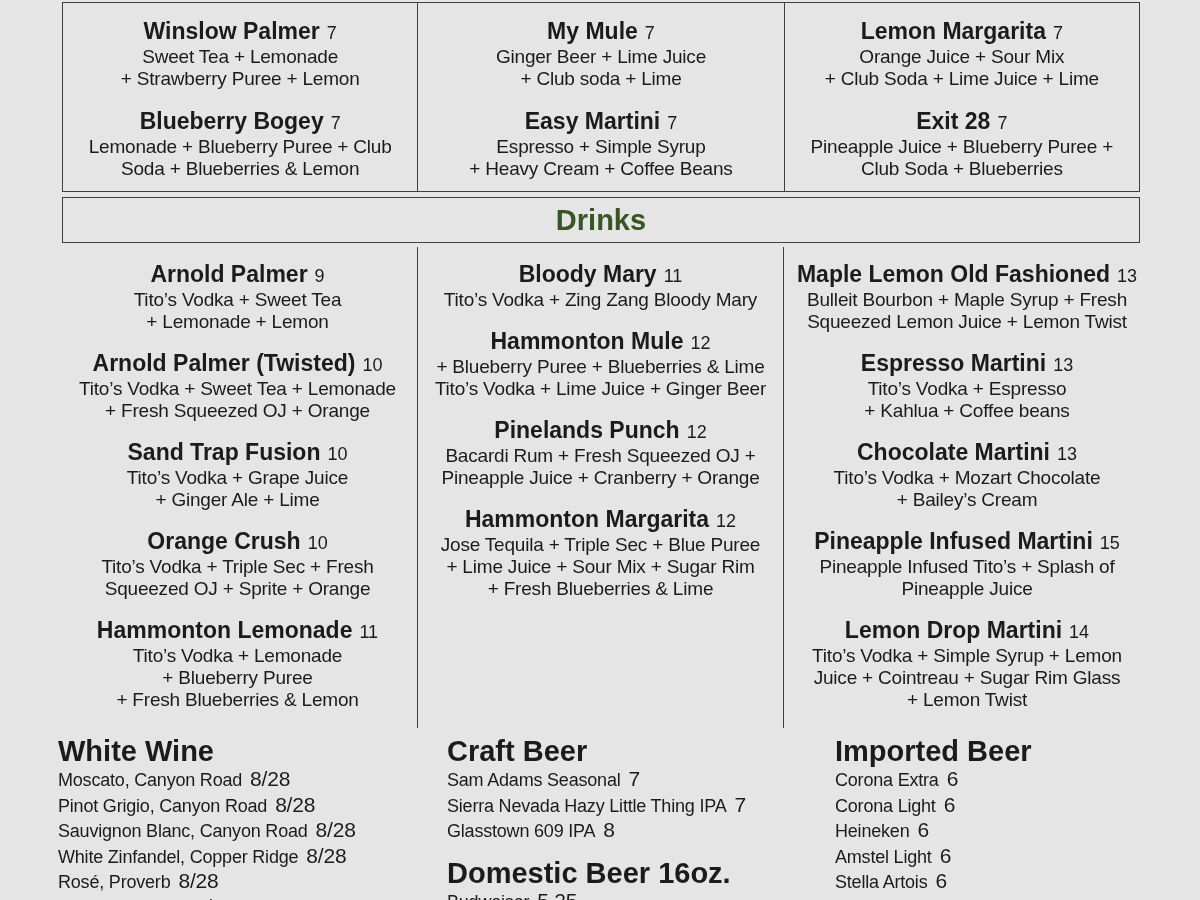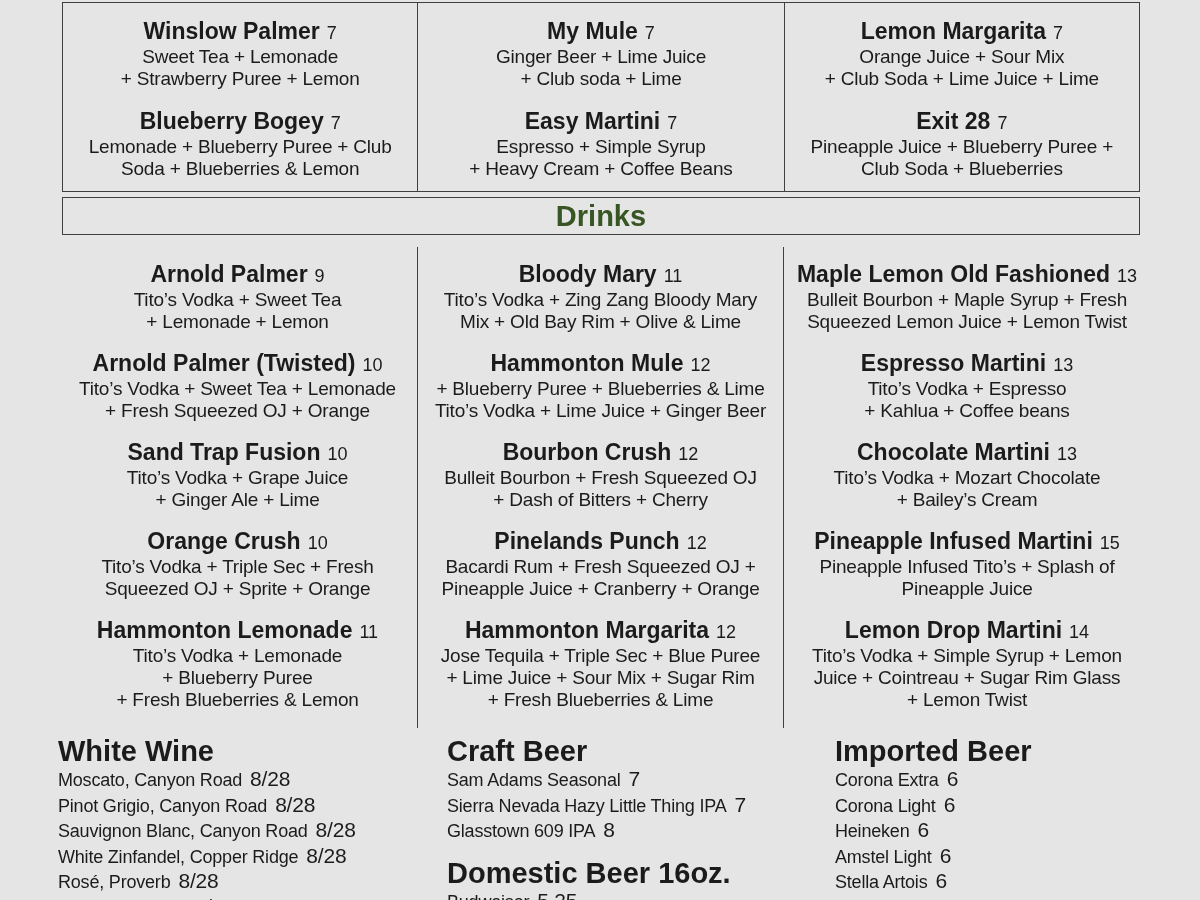--- a/index.html
+++ b/index.html
@@ -20,21 +20,21 @@
   .top-box{
     position:absolute;left:62px;top:2px;width:1078px;height:190px;
     border:1.5px solid var(--border);
     display:grid;grid-template-columns:355fr 367fr 356fr;
   }
   .top-box .col{padding-top:15px;text-align:center;overflow:hidden;}
   .top-box .col.divided{border-left:1.5px solid var(--border);}
 
   
   .drinks-box{
-    position:absolute;left:62px;top:197px;width:1078px;height:38px;
+    position:absolute;left:62px;top:197px;width:1078px;height:46px;
     border:1.5px solid var(--border);
     display:flex;align-items:center;justify-content:center;
   }
   .drinks-box span{
     color:var(--green);font-size:29px;font-weight:bold;line-height:1;
   }
 
   
   .cocktails{
     position:absolute;left:58px;top:247px;width:1092px;height:473px;
@@ -137,31 +137,25 @@
           <div class="m-title"><span class="m-name">Hammonton Lemonade</span><span class="m-price">11</span></div>
           <div class="m-desc">Tito’s Vodka + Lemonade</div>
           <div class="m-desc">+ Blueberry Puree</div>
           <div class="m-desc">+ Fresh Blueberries &amp; Lemon</div>
         </div>
       </div>
     <div class="col mid">
         <div class="m-item">
           <div class="m-title"><span class="m-name">Bloody Mary</span><span class="m-price">11</span></div>
           <div class="m-desc">Tito’s Vodka + Zing Zang Bloody Mary</div>
-          <div class="m-desc">Mix + Old Bay Rim + Olive &amp; Lime</div>
         </div>
         <div class="m-item">
           <div class="m-title"><span class="m-name">Hammonton Mule</span><span class="m-price">12</span></div>
           <div class="m-desc">+ Blueberry Puree + Blueberries &amp; Lime</div>
           <div class="m-desc">Tito’s Vodka + Lime Juice + Ginger Beer</div>
-        </div>
-        <div class="m-item">
-          <div class="m-title"><span class="m-name">Bourbon Crush</span><span class="m-price">12</span></div>
-          <div class="m-desc">Bulleit Bourbon + Fresh Squeezed OJ</div>
-          <div class="m-desc">+ Dash of Bitters + Cherry</div>
         </div>
         <div class="m-item">
           <div class="m-title"><span class="m-name">Pinelands Punch</span><span class="m-price">12</span></div>
           <div class="m-desc">Bacardi Rum + Fresh Squeezed OJ +</div>
           <div class="m-desc">Pineapple Juice + Cranberry + Orange</div>
         </div>
         <div class="m-item">
           <div class="m-title"><span class="m-name">Hammonton Margarita</span><span class="m-price">12</span></div>
           <div class="m-desc">Jose Tequila + Triple Sec + Blue Puree</div>
           <div class="m-desc">+ Lime Juice + Sour Mix + Sugar Rim</div>

